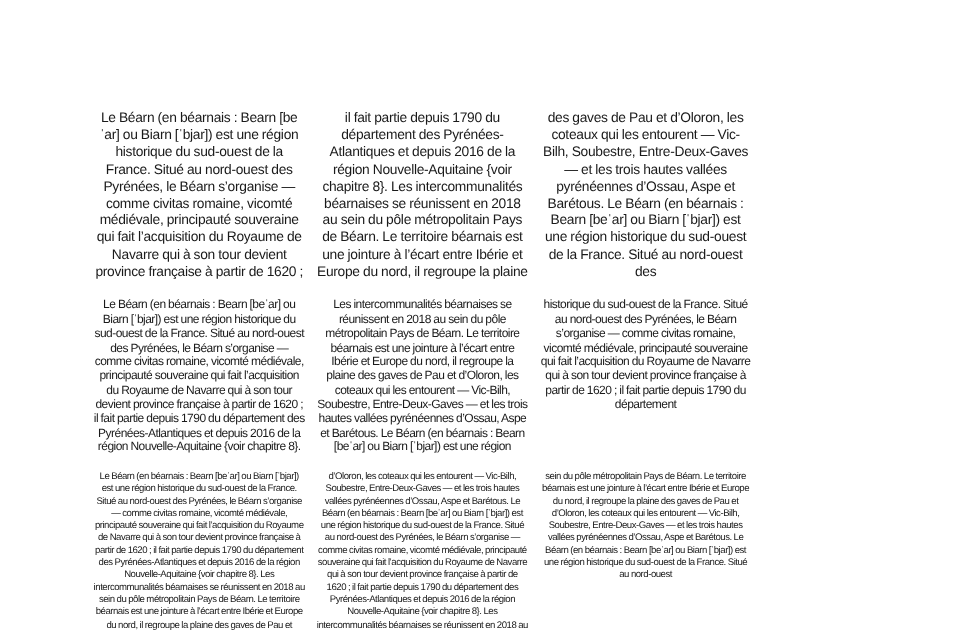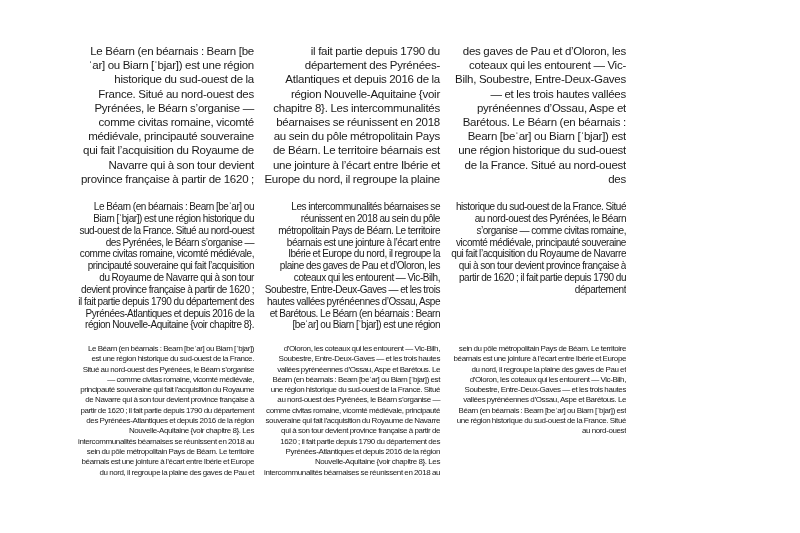--- a/index.html
+++ b/index.html
@@ -25,23 +25,24 @@
   }
   
   .specimen-row {
     position: absolute;
     left: 78px;
     width: 548px;
     column-count: 3;
     column-gap: 10px;
     column-fill: auto;
     overflow: hidden;
-    text-align: right;
+    text-align: center;
     white-space: normal;
     word-spacing: -0.2px;
+    margin-top: 48px;
   }
   .row-large {
     top: 44px;
     height: 143px;
     font-size: 11.5px;
     line-height: 14.2px;
     letter-spacing: -0.25px;
   }
   .row-medium {
     top: 201px;

